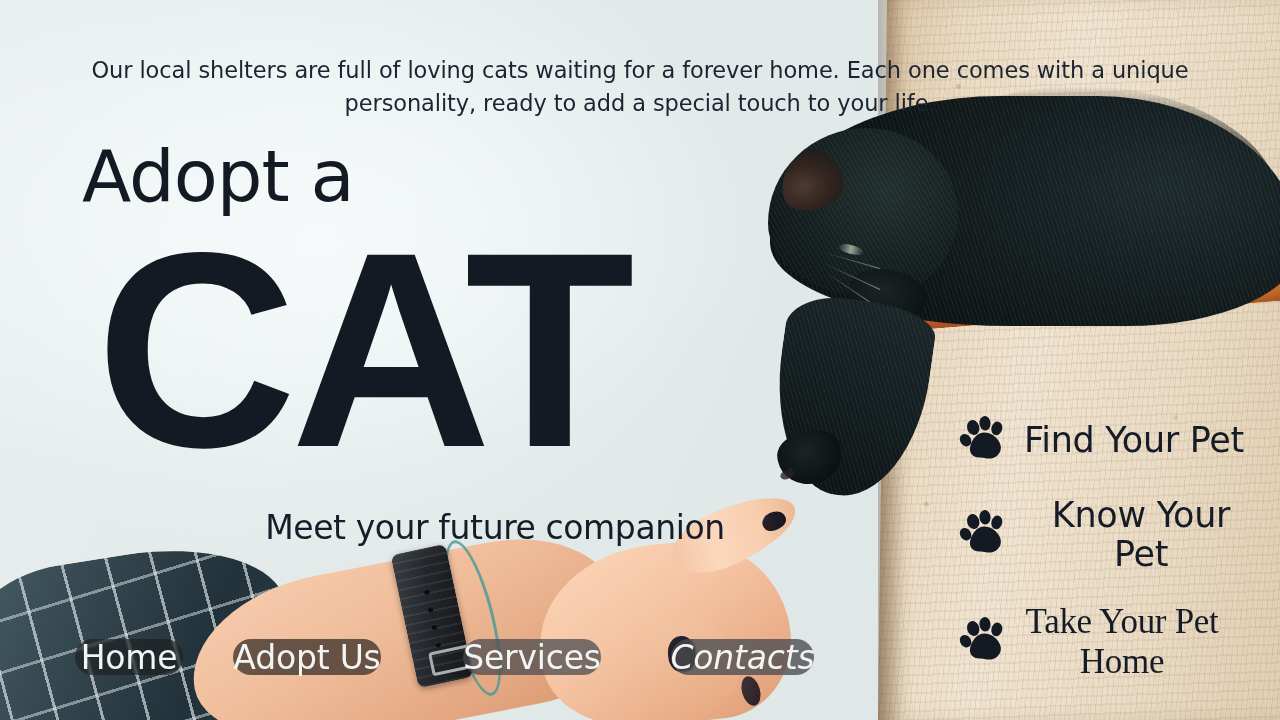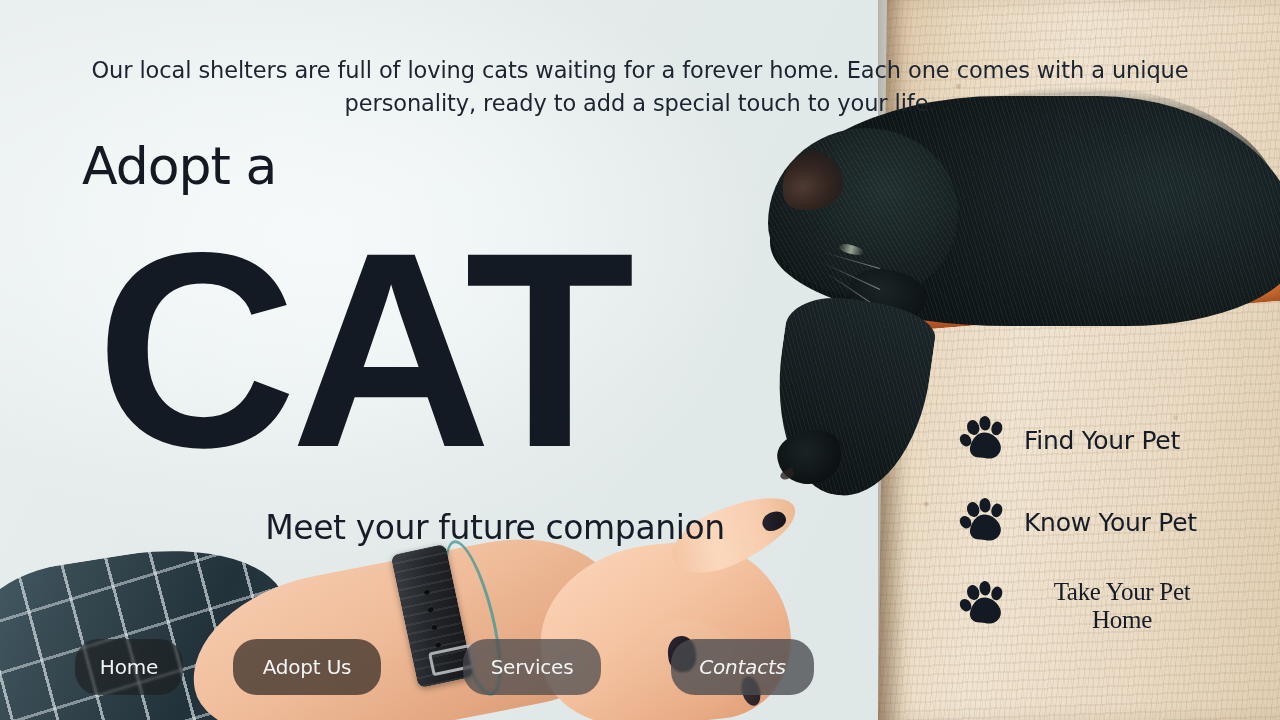--- a/index.html
+++ b/index.html
@@ -220,21 +220,21 @@
   }
 
   
   .intro{
     position:absolute; left:90px; top:54px; width:1100px;
     text-align:center; font-size:22.5px; line-height:1.45;
     color:#1b2430; letter-spacing:-.1px;
   }
   .adopt{
     position:absolute; left:82px; top:140px;
-    font-size:52px; line-height:1; font-weight:400;
+    font-size:72px; line-height:1; font-weight:400;
     color:#141a23; letter-spacing:-1px;
   }
   .cat-word{
     position:absolute; left:96px; top:222px;
     font-family:Liberation Sans, sans-serif;
     font-size:278px; line-height:.92; font-weight:bold;
     color:#141a23; letter-spacing:-6px;
     white-space:nowrap;
   }
   .tagline{
@@ -245,33 +245,33 @@
   
   .features{
     position:absolute; left:958px; top:414px; width:300px;
   }
   .feature{
     display:flex; align-items:center; gap:12px; margin-bottom:28px;
   }
   .feature:last-child{ margin-bottom:0; }
   .paw{ flex:0 0 auto; width:54px; height:54px; }
   .feature-label{
-    font-size:25px; color:#151c27; line-height:1.12;
+    font-size:35px; color:#151c27; line-height:1.12;
     letter-spacing:-.3px; text-align:center;
   }
 
   
   .nav{
     position:absolute; left:75px; top:639px;
     display:flex; align-items:center; gap:0;
   }
   .pill{
-    height:56px; border-radius:24px;
+    height:36px; border-radius:24px;
     display:flex; align-items:center; justify-content:center;
-    color:#f3f4f4; font-size:20px; letter-spacing:-.2px;
+    color:#f3f4f4; font-size:33px; letter-spacing:-.2px;
     background:rgba(30,32,34,.62);
     backdrop-filter:blur(1px);
     cursor:pointer; user-select:none;
   }
   .pill-home    { width:108px; background:rgba(26,28,30,.60); margin-right:50px; }
   .pill-about   { width:148px; background:rgba(54,45,38,.74); margin-right:82px; }
   .pill-services{ width:138px; background:rgba(70,72,76,.72); margin-right:70px; }
   .pill-contacts{ width:143px; background:rgba(74,76,80,.78);font-style:italic; }
 </style>
 </head>

